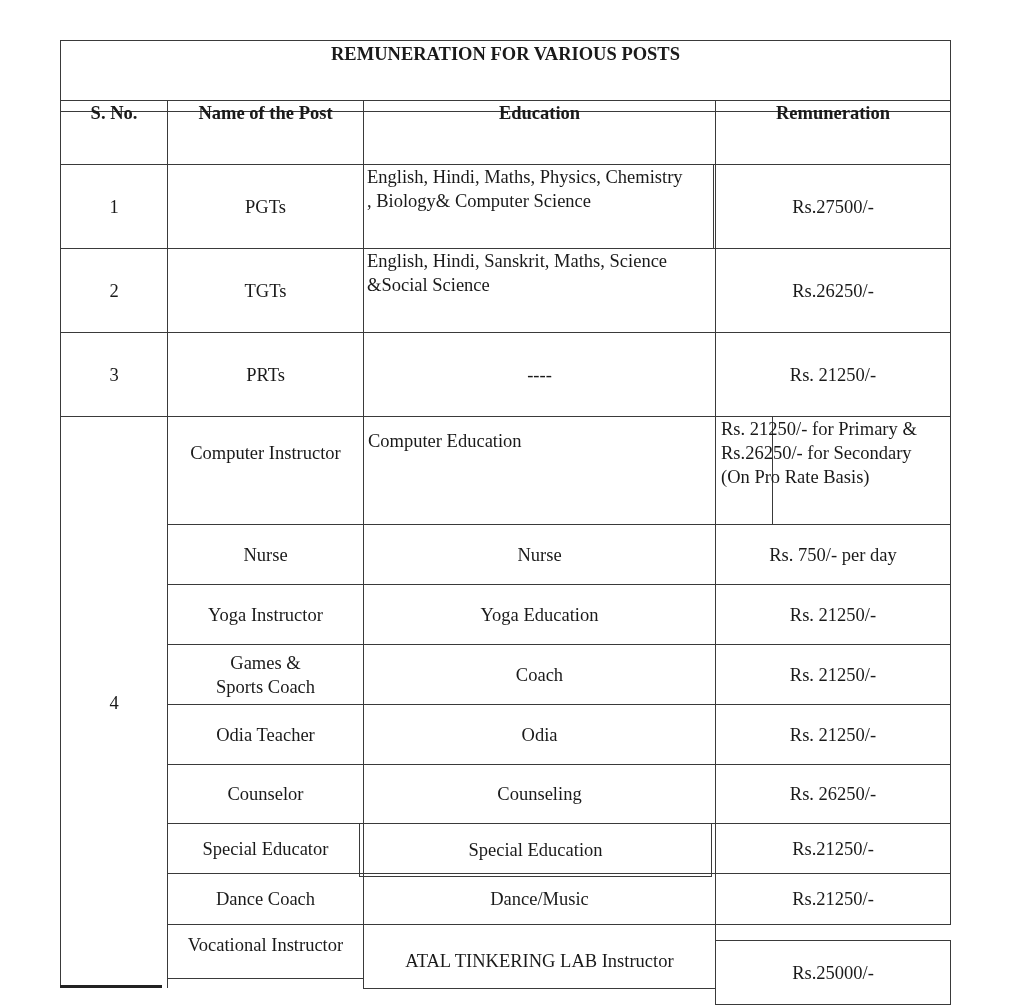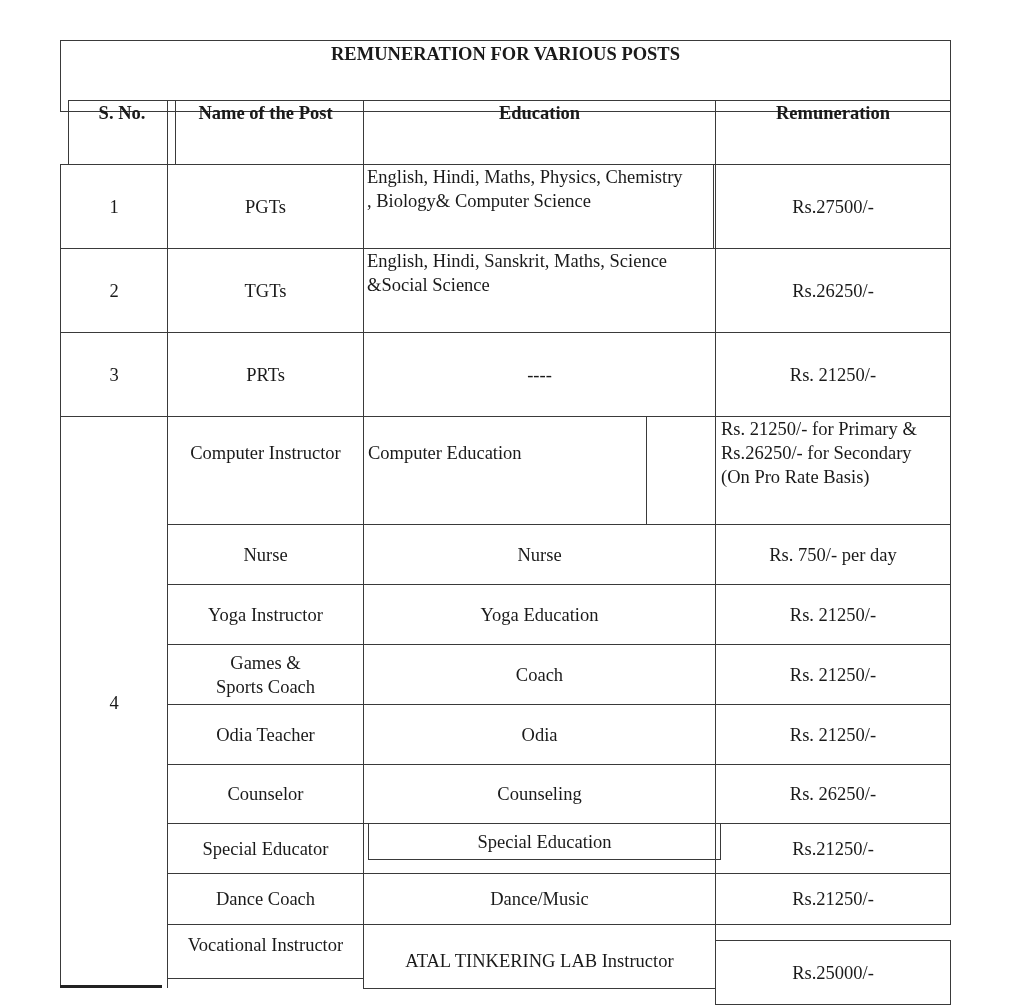--- a/index.html
+++ b/index.html
@@ -12,62 +12,62 @@
   .top{align-items:flex-start;}
   .left{justify-content:flex-start;text-align:left;padding-left:4px;}
   .underline{position:absolute;left:60px;top:985px;width:102px;height:3px;background:#222;}
 </style>
 </head>
 <body>
 
 <div id="tbl">
   <div class="cell b top" style="left:60px;top:40px;width:891px;height:72px;padding-top:1px;">REMUNERATION FOR VARIOUS POSTS</div>
 
-  <div class="cell b top" style="left:60px;top:100px;width:108px;height:65px;padding-top:0;margin-left:8px;">S. No.</div>
+  <div class="cell b top" style="left:60px;top:100px;width:108px;height:65px;padding-top:0;">S. No.</div>
   <div class="cell b top" style="left:167px;top:100px;width:197px;height:65px;">Name of the Post</div>
   <div class="cell b top" style="left:363px;top:100px;width:353px;height:65px;">Education</div>
   <div class="cell b top" style="left:715px;top:100px;width:236px;height:65px;">Remuneration</div>
 <div class="cell" style="left: 60px; top: 164px; width: 108px; height: 85px; white-space: pre-line;">1</div>
     <div class="cell" style="left: 167px; top: 164px; width: 197px; height: 85px; white-space: pre-line;">PGTs</div>
     <div class="cell left top" style="left: 363px; top: 164px; width: 351px; height: 85px; white-space: pre-line; padding-left: 3px; padding-top: 0px; align-items: flex-start;">English, Hindi, Maths, Physics, Chemistry
 , Biology&amp; Computer Science</div>
     <div class="cell" style="left: 715px; top: 164px; width: 236px; height: 85px; white-space: pre-line;">Rs.27500/-</div>
     <div class="cell" style="left: 60px; top: 248px; width: 108px; height: 85px; white-space: pre-line;">2</div>
     <div class="cell" style="left: 167px; top: 248px; width: 197px; height: 85px; white-space: pre-line;">TGTs</div>
     <div class="cell left top" style="left: 363px; top: 248px; width: 353px; height: 85px; white-space: pre-line; padding-left: 3px; padding-top: 0px; align-items: flex-start;">English, Hindi, Sanskrit, Maths, Science
 &amp;Social Science</div>
     <div class="cell" style="left: 715px; top: 248px; width: 236px; height: 85px; white-space: pre-line;">Rs.26250/-</div>
     <div class="cell" style="left: 60px; top: 332px; width: 108px; height: 85px; white-space: pre-line;">3</div>
     <div class="cell" style="left: 167px; top: 332px; width: 197px; height: 85px; white-space: pre-line;">PRTs</div>
     <div class="cell" style="left: 363px; top: 332px; width: 353px; height: 85px; white-space: pre-line; padding-top: 0px;">----</div>
     <div class="cell" style="left: 715px; top: 332px; width: 236px; height: 85px; white-space: pre-line;">Rs. 21250/-</div>
     <div class="cell" style="left: 60px; top: 416px; width: 108px; height: 572px; white-space: pre-line; border-bottom: none;">4</div>
     <div class="cell top" style="left: 167px; top: 416px; width: 197px; height: 109px; white-space: pre-line; padding-top: 24px;">Computer Instructor</div>
-    <div class="cell left top" style="left: 363px; top: 416px; width: 284px; height: 109px; white-space: pre-line; padding-top: 24px;">Computer Education</div>
+    <div class="cell left top" style="left: 363px; top: 416px; width: 410px; height: 109px; white-space: pre-line; padding-top: 12px;">Computer Education</div>
     <div class="cell left top" style="left: 715px; top: 416px; width: 236px; height: 109px; white-space: pre-line; padding-top: 0px; padding-left: 5px;">Rs. 21250/- for Primary &amp;
 Rs.26250/- for Secondary
 (On Pro Rate Basis)</div>
     <div class="cell" style="left: 167px; top: 524px; width: 197px; height: 61px; white-space: pre-line;">Nurse</div>
     <div class="cell" style="left: 363px; top: 524px; width: 353px; height: 61px; white-space: pre-line;">Nurse</div>
     <div class="cell" style="left: 715px; top: 524px; width: 236px; height: 61px; white-space: pre-line;">Rs. 750/- per day</div>
     <div class="cell" style="left: 167px; top: 584px; width: 197px; height: 61px; white-space: pre-line;">Yoga Instructor</div>
     <div class="cell" style="left: 363px; top: 584px; width: 353px; height: 61px; white-space: pre-line;">Yoga Education</div>
     <div class="cell" style="left: 715px; top: 584px; width: 236px; height: 61px; white-space: pre-line;">Rs. 21250/-</div>
     <div class="cell" style="left: 167px; top: 644px; width: 197px; height: 61px; white-space: pre-line;">Games &amp;
 Sports Coach</div>
     <div class="cell" style="left: 363px; top: 644px; width: 353px; height: 61px; white-space: pre-line;">Coach</div>
     <div class="cell" style="left: 715px; top: 644px; width: 236px; height: 61px; white-space: pre-line;">Rs. 21250/-</div>
     <div class="cell" style="left: 167px; top: 704px; width: 197px; height: 61px; white-space: pre-line;">Odia Teacher</div>
     <div class="cell" style="left: 363px; top: 704px; width: 353px; height: 61px; white-space: pre-line;">Odia</div>
     <div class="cell" style="left: 715px; top: 704px; width: 236px; height: 61px; white-space: pre-line;">Rs. 21250/-</div>
     <div class="cell" style="left: 167px; top: 764px; width: 197px; height: 60px; white-space: pre-line;">Counselor</div>
     <div class="cell" style="left: 363px; top: 764px; width: 353px; height: 60px; white-space: pre-line;">Counseling</div>
     <div class="cell" style="left: 715px; top: 764px; width: 236px; height: 60px; white-space: pre-line;">Rs. 26250/-</div>
     <div class="cell" style="left: 167px; top: 823px; width: 197px; height: 51px; white-space: pre-line;">Special Educator</div>
-    <div class="cell" style="left: 368px; top: 823px; width: 353px; height: 37px; white-space: pre-line;">Special Education</div>
+    <div class="cell" style="left: 359px; top: 823px; width: 353px; height: 54px; white-space: pre-line;">Special Education</div>
     <div class="cell" style="left: 715px; top: 823px; width: 236px; height: 51px; white-space: pre-line;">Rs.21250/-</div>
     <div class="cell" style="left: 167px; top: 873px; width: 197px; height: 52px; white-space: pre-line;">Dance Coach</div>
     <div class="cell" style="left: 363px; top: 873px; width: 353px; height: 52px; white-space: pre-line;">Dance/Music</div>
     <div class="cell" style="left: 715px; top: 873px; width: 236px; height: 52px; white-space: pre-line;">Rs.21250/-</div>
     <div class="cell top" style="left: 167px; top: 924px; width: 197px; height: 55px; white-space: pre-line; padding-top: 8px;">Vocational Instructor</div>
     <div class="cell" style="left: 363px; top: 924px; width: 353px; height: 65px; white-space: pre-line; padding-top: 8px;">ATAL TINKERING LAB Instructor</div>
     <div class="cell" style="left: 715px; top: 924px; width: 236px; height: 65px; white-space: pre-line; margin-top: 16px;">Rs.25000/-</div>
   </div>
 
 <div class="underline"></div>

